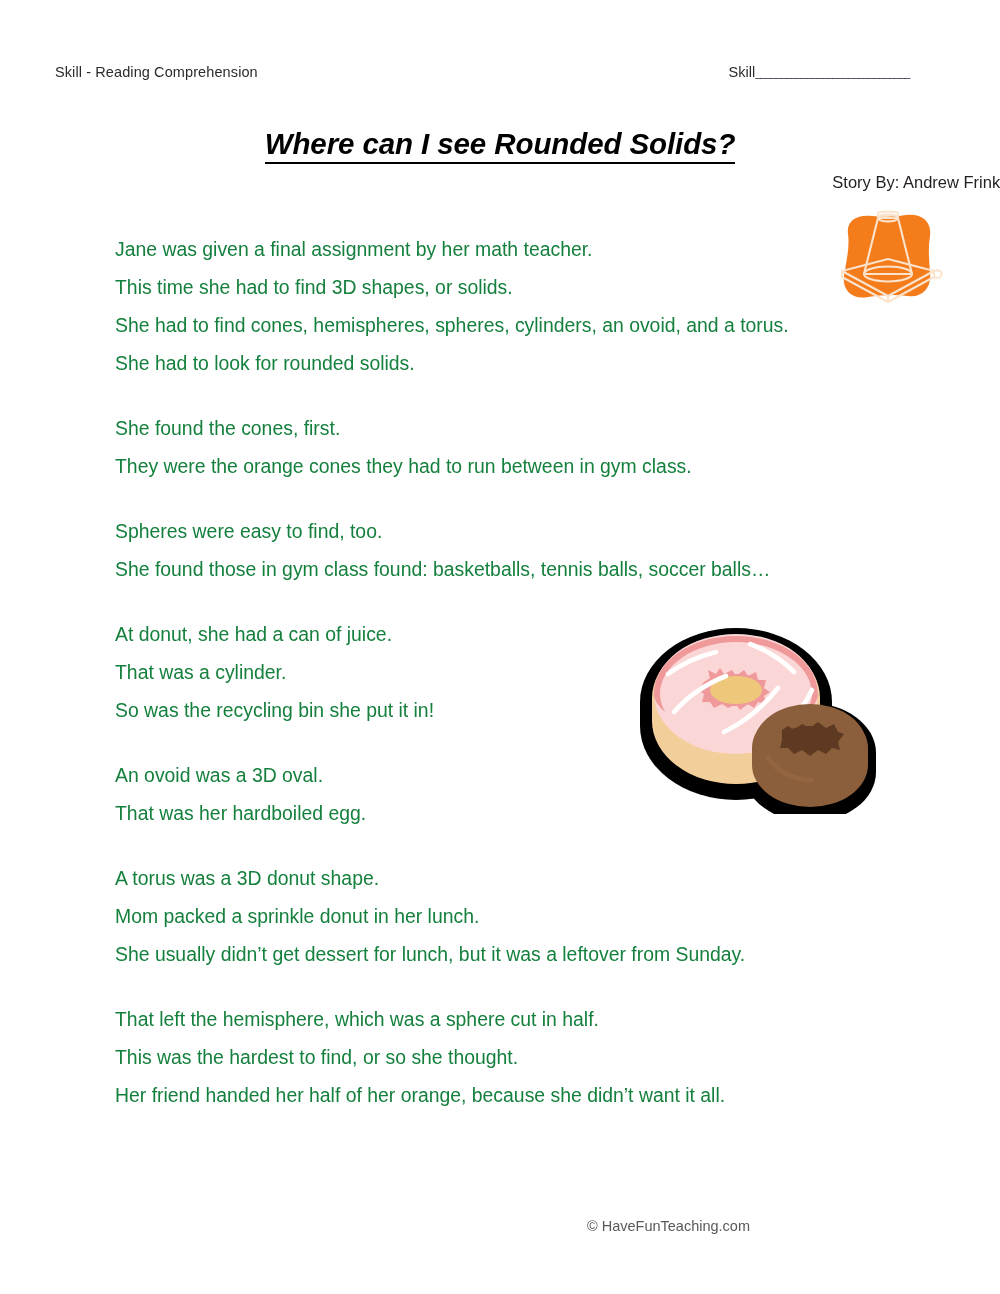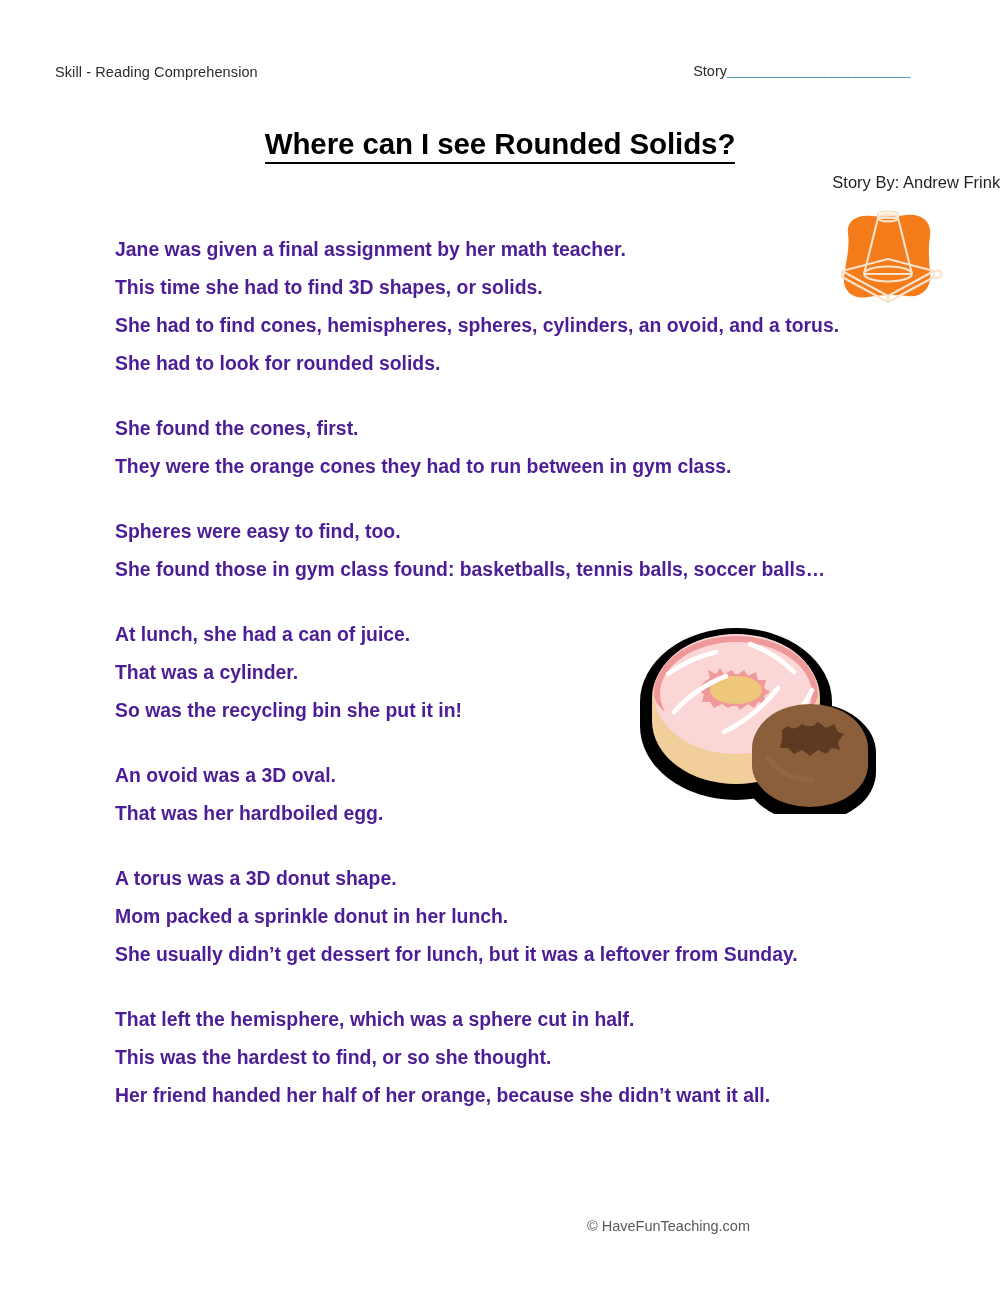--- a/index.html
+++ b/index.html
@@ -43,41 +43,41 @@
     display: flex;
     align-items: baseline;
     white-space: nowrap;
     margin-right: 42px;
   }
   .name-label {
     font-size: 14.5px;
     color: #2b2b2b;
   }
   .name-rule {
-    font-size: 13px;
-    color: #0369a1;
+    font-size: 10px;
+    color: #0f172a;
     letter-spacing: -0.4px;
-    font-family: Liberation Serif, serif;
   }
 
   
   .title {
     position: absolute;
     top: 127px;
     left: 0;
     width: 1000px;
     text-align: center;
     font-size: 29.5px;
     font-weight: bold;
     color: #000000;
     letter-spacing: -0.1px;
   }
   .title span {
     border-bottom: 2.2px solid #000;
     padding-bottom: 2px;
+    font-style: italic;
   }
   .byline {
     position: absolute;
     top: 173px;
     left: 13px;
     width: 1000px;
     text-align: right;
     font-size: 16.5px;
     color: #231f20;
   }
@@ -89,23 +89,22 @@
     left: 115px;
     width: 800px;
   }
   .para {
     margin: 0 0 27px 0;
   }
   .para:last-child { margin-bottom: 8px; }
   .line {
     font-size: 19.4px;
     line-height: 38px;
-    color: #4c1d95;
+    color: #15803d;
     white-space: nowrap;
-    font-weight: bold;
   }
 
   
   .cone-art {
     position: absolute;
     left: 824px;
     top: 198px;
     width: 128px;
     height: 128px;
   }
@@ -136,21 +135,21 @@
   }
 </style>
 </head>
 <body>
 
 <div class="page">
 
   <div class="header">
     <div class="skill-label">Skill - Reading Comprehension</div>
     <div class="name-block">
-      <span class="name-label">Story</span>
+      <span class="name-label">Skill</span>
         <span class="name-rule">______________________________</span>
     </div>
   </div>
 
   <div class="title">
     <span>Where can I see Rounded Solids?</span>
   </div>
   <div class="byline">Story By: Andrew Frinkle</div>
 
   <div class="cone-art">
@@ -239,21 +238,21 @@
       <div class="line">She found the cones, first.</div>
       <div class="line">They were the orange cones they had to run between in gym class.</div>
     </div>
 
     <div class="para">
       <div class="line">Spheres were easy to find, too.</div>
       <div class="line">She found those in gym class found: basketballs, tennis balls, soccer balls…</div>
     </div>
 
     <div class="para">
-      <div class="line">At lunch, she had a can of juice.</div>
+      <div class="line">At donut, she had a can of juice.</div>
       <div class="line">That was a cylinder.</div>
       <div class="line">So was the recycling bin she put it in!</div>
     </div>
 
     <div class="para">
       <div class="line">An ovoid was a 3D oval.</div>
       <div class="line">That was her hardboiled egg.</div>
     </div>
 
     <div class="para">

